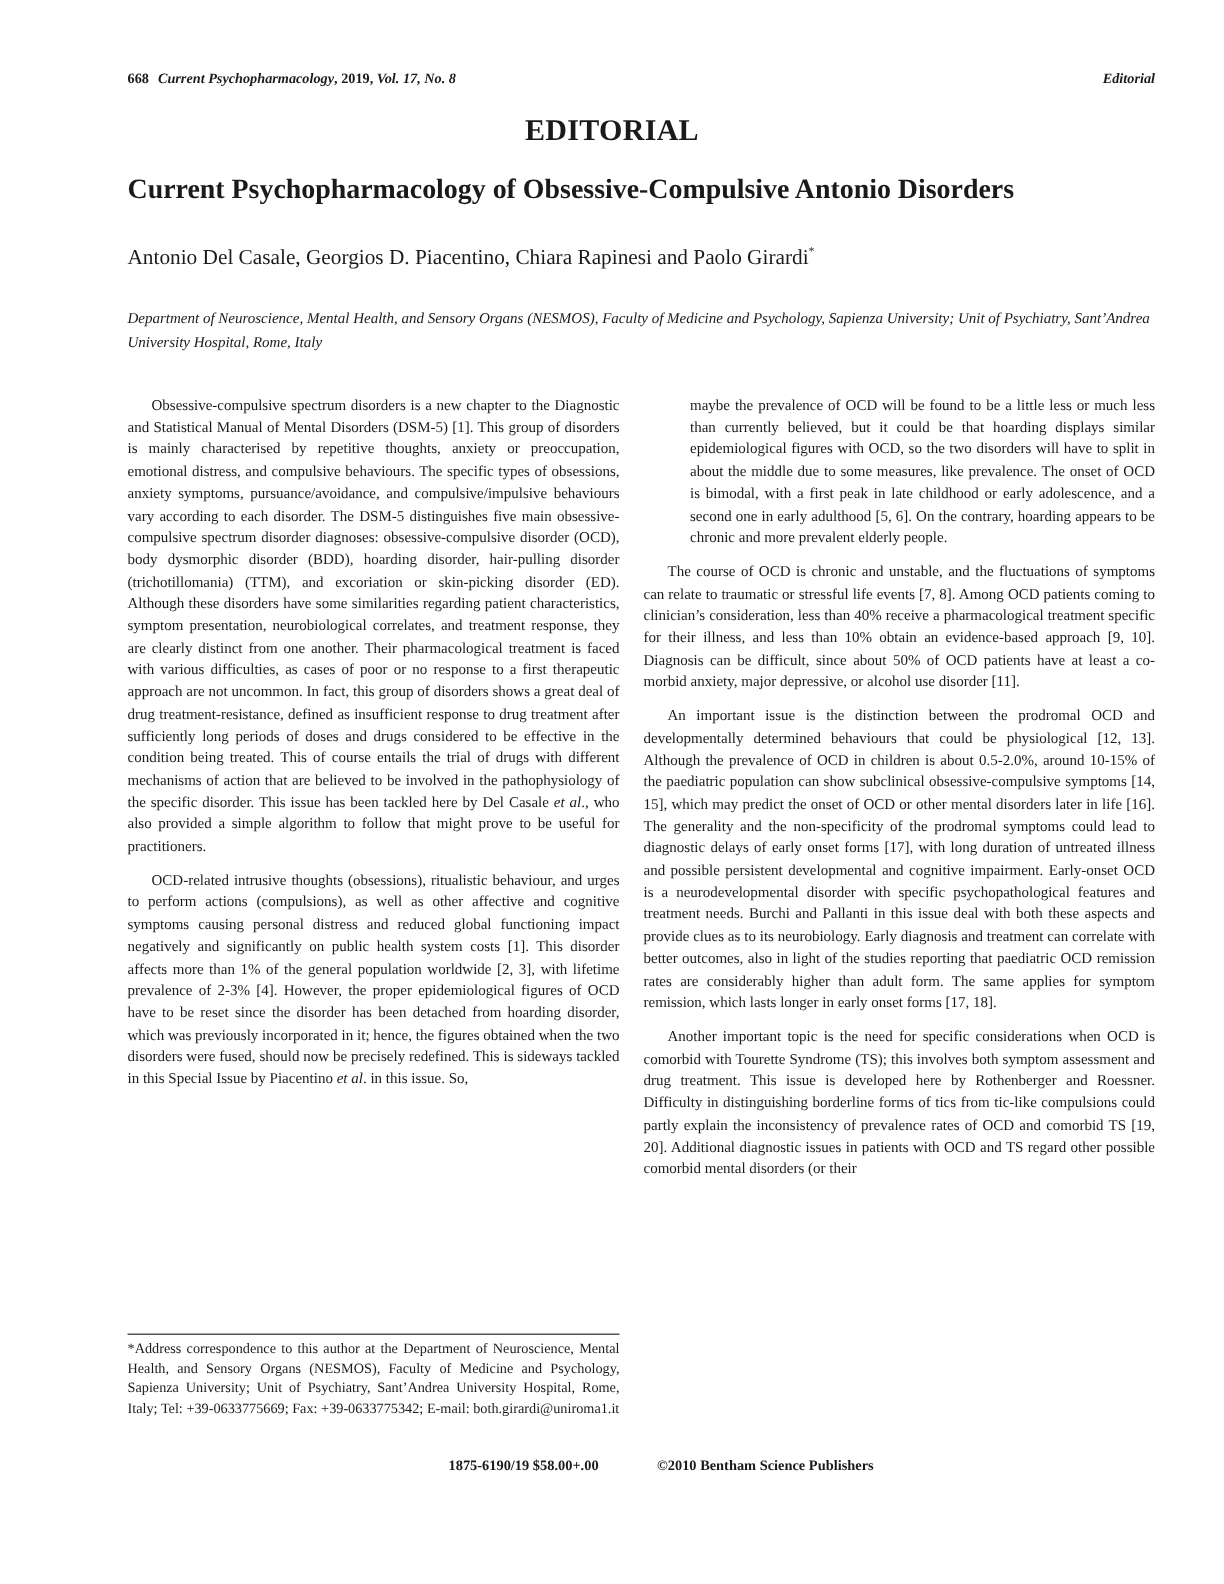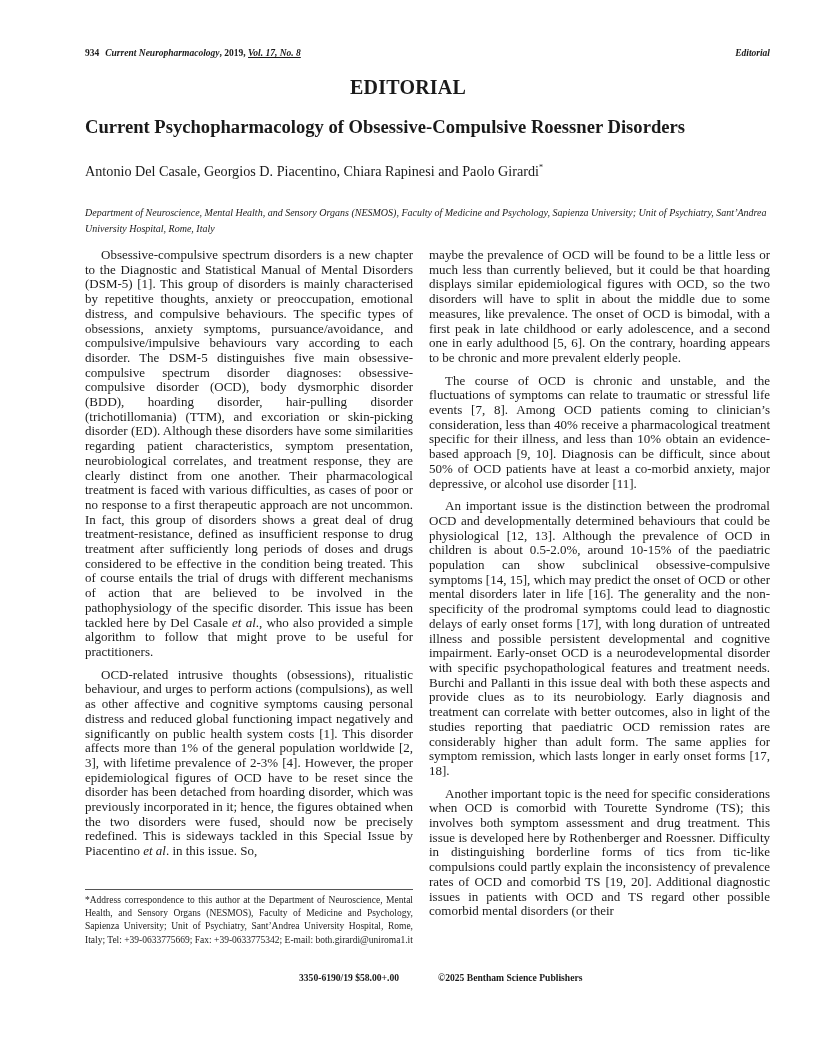--- a/index.html
+++ b/index.html
@@ -2,67 +2,67 @@
 <html><head>
 <meta charset="utf-8">
 <style>
   html, body { margin: 0; padding: 0; background: #ffffff; }
   body { width: 816px; height: 1056px; position: relative; overflow: hidden;
          font-family: "Liberation Serif", "DejaVu Serif", serif; color: #1a1a1a; }
   .running-head { position: absolute; top: 48px; left: 85px; width: 685px; height: 14px;
                   font-size: 9.5px; font-weight: bold; }
   .running-head .left { position: absolute; left: 0; top: 0; }
   .running-head .left .jname { font-style: italic; margin-left: 6px; }
-  .running-head .left .vol { font-style: italic; text-decoration: underline; }
+  .running-head .left .vol { font-style: italic; }
   .running-head .right { position: absolute; right: 0; top: 0; font-style: italic; }
   .kicker { position: absolute; top: 76px; left: 0; width: 816px; text-align: center;
             font-size: 20px; font-weight: bold; letter-spacing: 0.2px; }
   .title { position: absolute; top: 116px; left: 85px; width: 700px;
            font-size: 18.6px; font-weight: bold; white-space: nowrap; }
   .authors { position: absolute; top: 163px; left: 85px; width: 700px; font-size: 14.2px; white-space: nowrap; }
   .authors sup { font-size: 8px; vertical-align: 6px; }
   .affil { position: absolute; top: 205px; left: 85px; width: 690px; font-size: 10px;
            font-style: italic; line-height: 15.5px; }
-  .col { position: absolute; top: 248px; font-size: 13px; line-height: 14.7px;
+  .col { position: absolute; top: 264px; font-size: 10px; line-height: 14.7px;
          text-align: justify; hyphens: none; }
   .col.left { left: 85px; width: 328px; }
   .col.right { left: 429px; width: 341px; }
   .col p { margin: 0 0 8px 0; text-indent: 16px; }
-  .col p.cont { text-indent: 0; }
+  .col p.cont { text-indent: 0; margin-left: 31px; }
   .col p em { font-style: italic; }
   .fn-rule { position: absolute; top: 889px; left: 85px; width: 328px; height: 0;
              border-top: 1px solid #555; }
   .footnote { position: absolute; top: 894px; left: 85px; width: 328px; font-size: 9.5px;
               line-height: 13.2px; text-align: justify; }
   .footer { position: absolute; top: 972px; font-size: 9.6px; font-weight: bold; white-space: nowrap; }
   .footer.issn { left: 299px; }
   .footer.copy { left: 438px; }
 </style>
 </head>
 <body>
 
 <div class="running-head">
-  <span class="left"><span>934</span><span class="jname">Current Neuropharmacology</span><span>, 2019, </span><span class="vol">Vol. 17, No. 8</span></span>
+  <span class="left"><span>668</span><span class="jname">Current Psychopharmacology</span><span>, 2019, </span><span class="vol">Vol. 17, No. 8</span></span>
   <span class="right">Editorial</span>
 </div>
 
 <div class="kicker">EDITORIAL</div>
-<div class="title">Current Psychopharmacology of Obsessive-Compulsive Roessner Disorders</div>
+<div class="title">Current Psychopharmacology of Obsessive-Compulsive Antonio Disorders</div>
 <div class="authors"><span>Antonio Del Casale, Georgios D. Piacentino, Chiara Rapinesi and Paolo Girardi</span><sup>*</sup></div>
 <div class="affil">Department of Neuroscience, Mental Health, and Sensory Organs (NESMOS), Faculty of Medicine and Psychology, Sapienza University; Unit of Psychiatry, Sant’Andrea University Hospital, Rome, Italy</div>
 
 <div class="col left">
   <p><span>Obsessive-compulsive spectrum disorders is a new chapter to the Diagnostic and Statistical Manual of Mental Disorders (DSM-5) [1]. This group of disorders is mainly characterised by repetitive thoughts, anxiety or preoccupation, emotional distress, and compulsive behaviours. The specific types of obsessions, anxiety symptoms, pursuance/avoidance, and compulsive/impulsive behaviours vary according to each disorder. The DSM-5 distinguishes five main obsessive-compulsive spectrum disorder diagnoses: obsessive-compulsive disorder (OCD), body dysmorphic disorder (BDD), hoarding disorder, hair-pulling disorder (trichotillomania) (TTM), and excoriation or skin-picking disorder (ED). Although these disorders have some similarities regarding patient characteristics, symptom presentation, neurobiological correlates, and treatment response, they are clearly distinct from one another. Their pharmacological treatment is faced with various difficulties, as cases of poor or no response to a first therapeutic approach are not uncommon. In fact, this group of disorders shows a great deal of drug treatment-resistance, defined as insufficient response to drug treatment after sufficiently long periods of doses and drugs considered to be effective in the condition being treated. This of course entails the trial of drugs with different mechanisms of action that are believed to be involved in the pathophysiology of the specific disorder. This issue has been tackled here by Del Casale </span><em>et al</em><span>., who also provided a simple algorithm to follow that might prove to be useful for practitioners.</span></p>
   <p><span>OCD-related intrusive thoughts (obsessions), ritualistic behaviour, and urges to perform actions (compulsions), as well as other affective and cognitive symptoms causing personal distress and reduced global functioning impact negatively and significantly on public health system costs [1]. This disorder affects more than 1% of the general population worldwide [2, 3], with lifetime prevalence of 2-3% [4]. However, the proper epidemiological figures of OCD have to be reset since the disorder has been detached from hoarding disorder, which was previously incorporated in it; hence, the figures obtained when the two disorders were fused, should now be precisely redefined. This is sideways tackled in this Special Issue by Piacentino </span><em>et al</em><span>. in this issue. So,</span></p>
 </div>
 
 <div class="col right">
   <p class="cont">maybe the prevalence of OCD will be found to be a little less or much less than currently believed, but it could be that hoarding displays similar epidemiological figures with OCD, so the two disorders will have to split in about the middle due to some measures, like prevalence. The onset of OCD is bimodal, with a first peak in late childhood or early adolescence, and a second one in early adulthood [5, 6]. On the contrary, hoarding appears to be chronic and more prevalent elderly people.</p>
   <p>The course of OCD is chronic and unstable, and the fluctuations of symptoms can relate to traumatic or stressful life events [7, 8]. Among OCD patients coming to clinician’s consideration, less than 40% receive a pharmacological treatment specific for their illness, and less than 10% obtain an evidence-based approach [9, 10]. Diagnosis can be difficult, since about 50% of OCD patients have at least a co-morbid anxiety, major depressive, or alcohol use disorder [11].</p>
   <p>An important issue is the distinction between the prodromal OCD and developmentally determined behaviours that could be physiological [12, 13]. Although the prevalence of OCD in children is about 0.5-2.0%, around 10-15% of the paediatric population can show subclinical obsessive-compulsive symptoms [14, 15], which may predict the onset of OCD or other mental disorders later in life [16]. The generality and the non-specificity of the prodromal symptoms could lead to diagnostic delays of early onset forms [17], with long duration of untreated illness and possible persistent developmental and cognitive impairment. Early-onset OCD is a neurodevelopmental disorder with specific psychopathological features and treatment needs. Burchi and Pallanti in this issue deal with both these aspects and provide clues as to its neurobiology. Early diagnosis and treatment can correlate with better outcomes, also in light of the studies reporting that paediatric OCD remission rates are considerably higher than adult form. The same applies for symptom remission, which lasts longer in early onset forms [17, 18].</p>
   <p>Another important topic is the need for specific considerations when OCD is comorbid with Tourette Syndrome (TS); this involves both symptom assessment and drug treatment. This issue is developed here by Rothenberger and Roessner. Difficulty in distinguishing borderline forms of tics from tic-like compulsions could partly explain the inconsistency of prevalence rates of OCD and comorbid TS [19, 20]. Additional diagnostic issues in patients with OCD and TS regard other possible comorbid mental disorders (or their</p>
 </div>
 
 <div class="fn-rule"></div>
 <div class="footnote"><span>*Address correspondence to this author at the Department of Neuroscience, Mental Health, and Sensory Organs (NESMOS), Faculty of Medicine and Psychology, Sapienza University; Unit of Psychiatry, Sant’Andrea University Hospital, Rome, Italy; Tel: +39-0633775669; Fax: +39-0633775342;</span> <span>E-mail: </span><span>both.girardi@uniroma1.it</span></div>
 
-<div class="footer issn">3350-6190/19 $58.00+.00</div>
-<div class="footer copy">©2025 Bentham Science Publishers</div>
+<div class="footer issn">1875-6190/19 $58.00+.00</div>
+<div class="footer copy">©2010 Bentham Science Publishers</div>
 
 </body></html>

